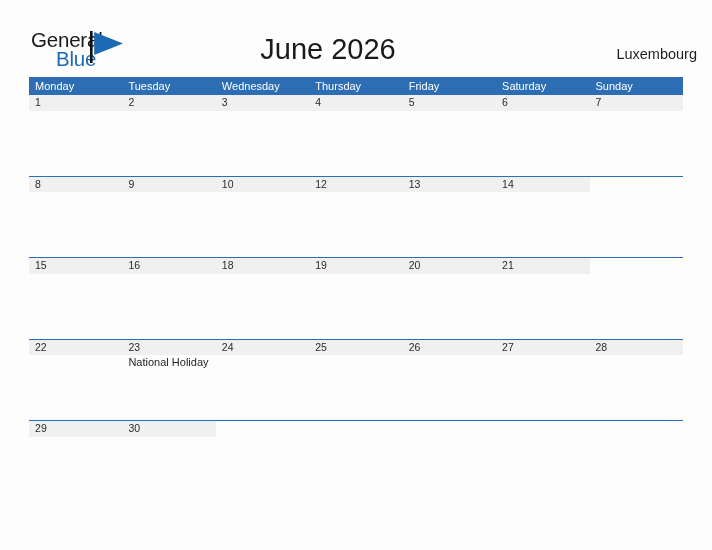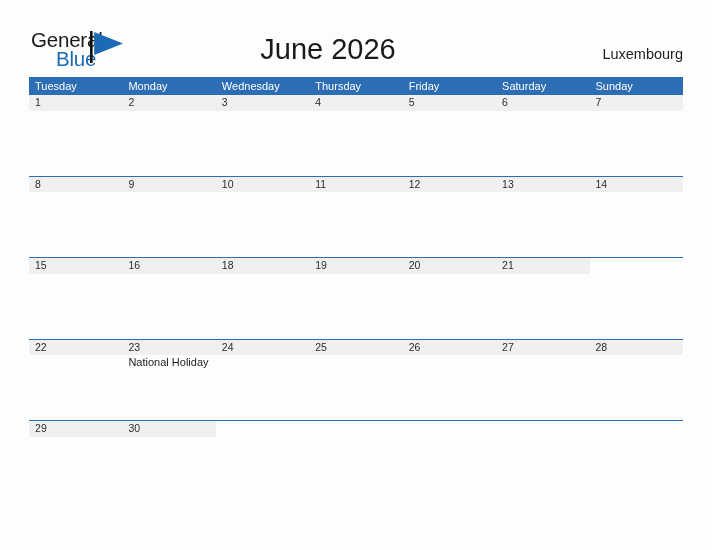--- a/index.html
+++ b/index.html
@@ -75,21 +75,21 @@
     text-align: center;
     font-size: 29px;
     color: #1a1a1a;
     font-family: "Liberation Sans", sans-serif;
     line-height: 34px;
     white-space: nowrap;
   }
 
   .cal-region {
     position: absolute;
-    right: 29px;
+    right: 15px;
     top: 45px;
     font-size: 14.5px;
     color: #1f1f1f;
     font-family: "Liberation Sans", sans-serif;
     line-height: 18px;
     white-space: nowrap;
   }
 
   
   .grid {
@@ -192,22 +192,22 @@
 
     <div class="cal-title">June 2026</div>
 
     <div class="cal-region">Luxembourg</div>
 
   </div>
 
   <div class="grid">
 
     <div class="weekday-row">
+      <div class="weekday-cell">Monday</div>
       <div class="weekday-cell">Tuesday</div>
-      <div class="weekday-cell">Monday</div>
       <div class="weekday-cell">Wednesday</div>
       <div class="weekday-cell">Thursday</div>
       <div class="weekday-cell">Friday</div>
       <div class="weekday-cell">Saturday</div>
       <div class="weekday-cell">Sunday</div>
     </div>
 
     <div id="weeks-container">
         <div class="week-row">
           <div class="week-cells">
@@ -249,24 +249,20 @@
             </div>
             <div class="day-cell">
               <div class="day-strip">9</div>
               <div class="day-events"></div>
             </div>
             <div class="day-cell">
               <div class="day-strip">10</div>
               <div class="day-events"></div>
             </div>
             <div class="day-cell">
-              <div class="day-strip">11</div>
-              <div class="day-events"></div>
-            </div>
-            <div class="day-cell">
               <div class="day-strip">12</div>
               <div class="day-events"></div>
             </div>
             <div class="day-cell">
               <div class="day-strip">13</div>
               <div class="day-events"></div>
             </div>
             <div class="day-cell">
               <div class="day-strip">14</div>
               <div class="day-events"></div>

